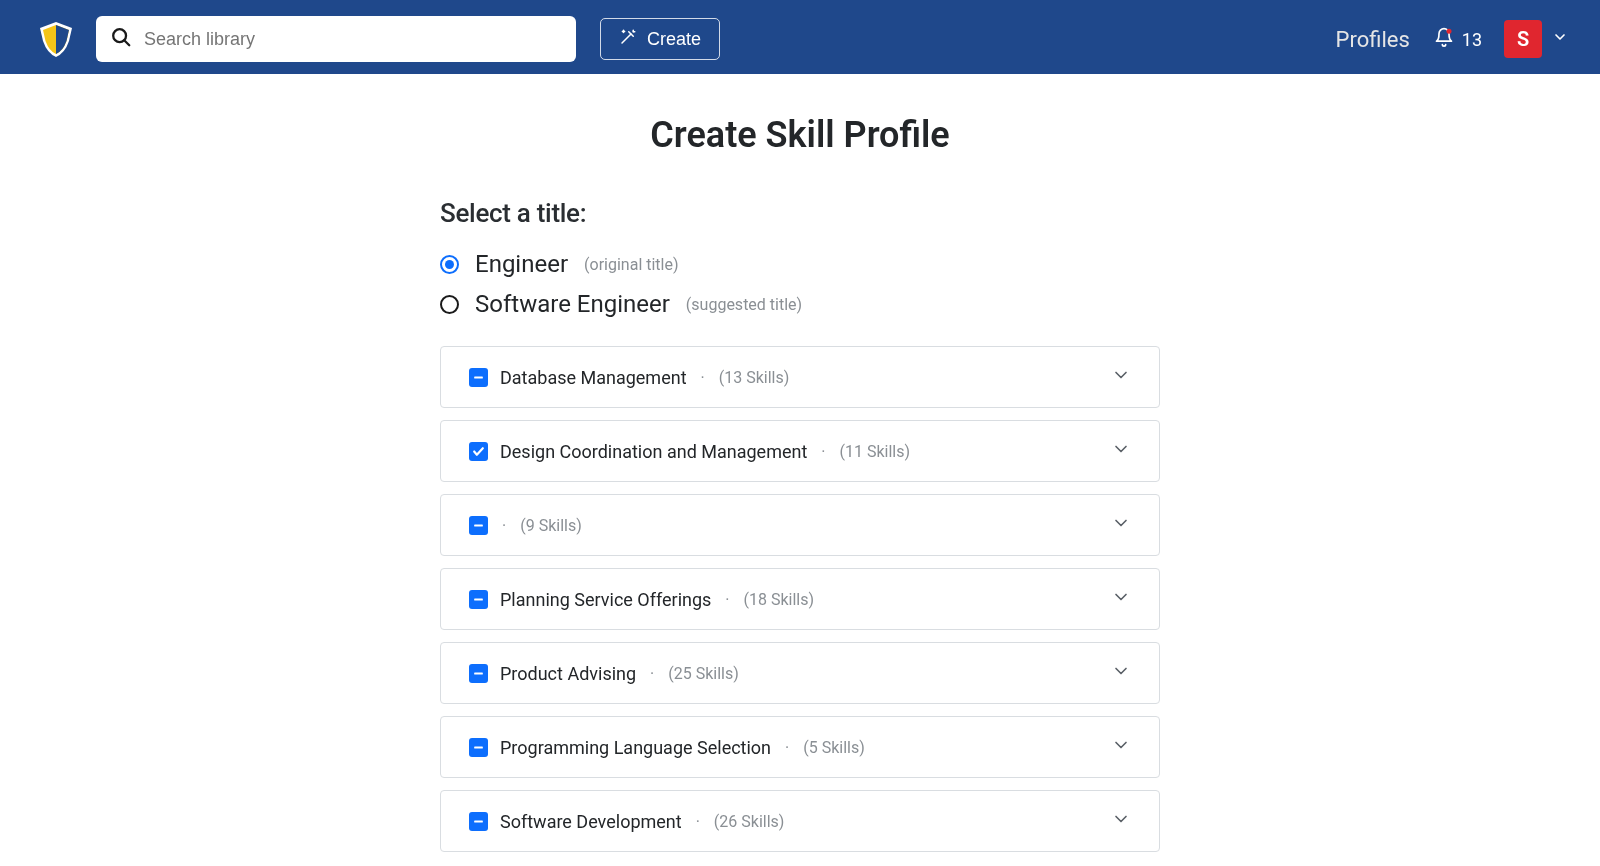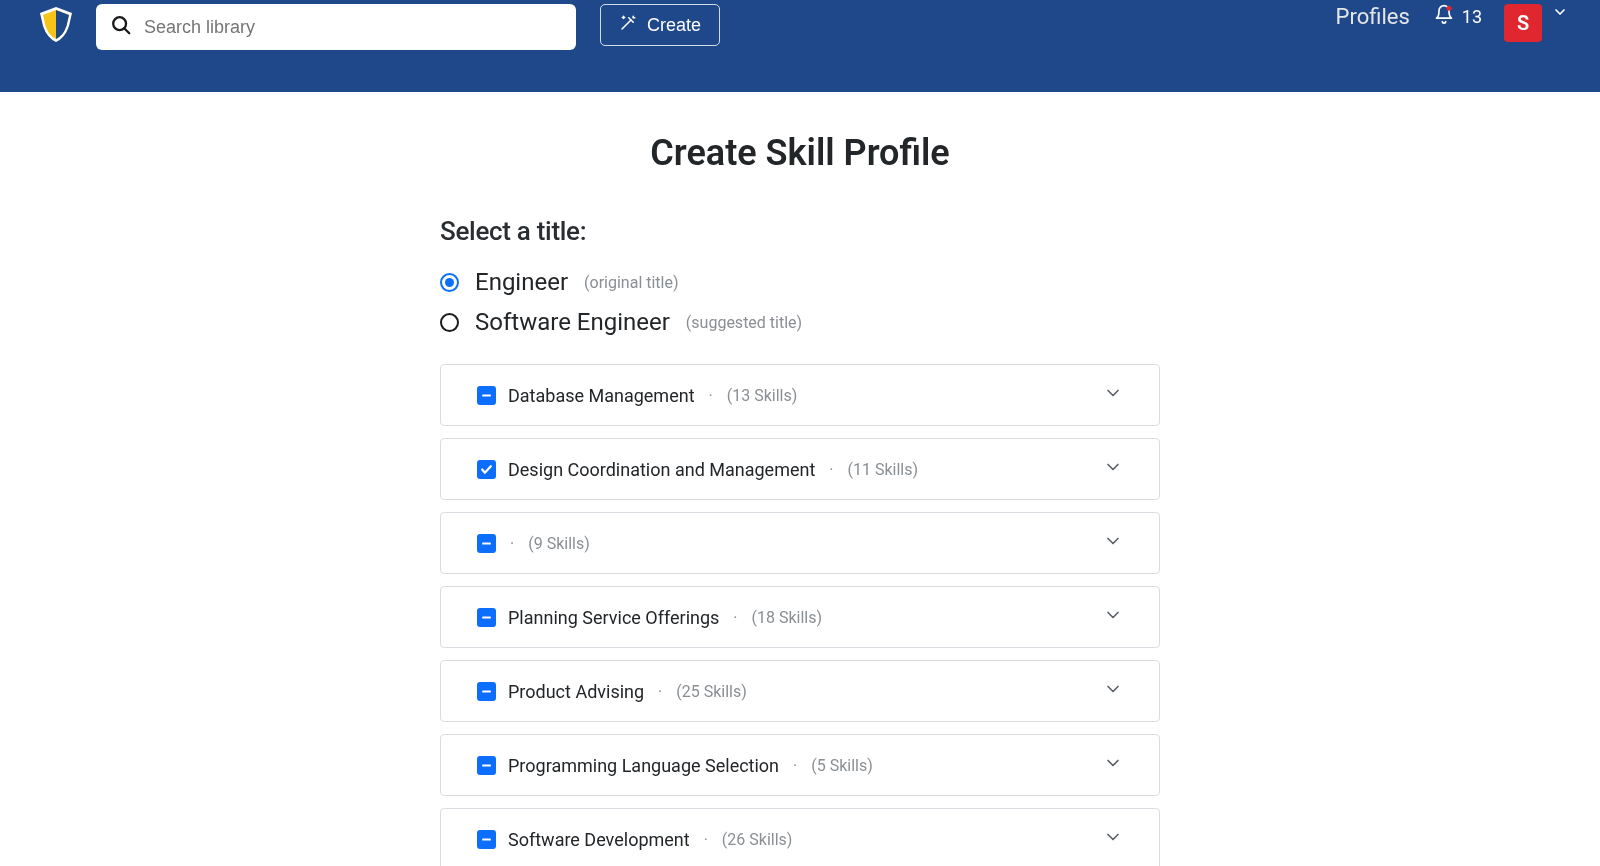--- a/index.html
+++ b/index.html
@@ -3,23 +3,23 @@
   <meta charset="utf-8">
   <style>
     * { box-sizing: border-box; margin: 0; padding: 0; }
     body {
       font-family: -apple-system, BlinkMacSystemFont, "Segoe UI", Roboto, Helvetica, Arial, sans-serif;
       background: #fff;
       color: #2c2f33;
     }
     .topbar {
       background: #1f488b;
-      height: 92px;
-      display: flex;
-      align-items: flex-start;
+      height: 74px;
+      display: flex;
+      align-items: center;
       padding: 4px 32px 0 36px;
     }
     .logo { width: 40px; height: 40px; margin-right: 20px; }
     .search-wrap {
       width: 480px;
       height: 46px;
       background: #fff;
       border-radius: 6px;
       display: flex;
       align-items: center;
@@ -99,21 +99,21 @@
     .radio-outer.selected { border-color: #0d6efd; }
     .radio-inner { width: 9px; height: 9px; background: #0d6efd; border-radius: 50%; }
     .radio-label { font-size: 24px; color: #232629; }
     .radio-note { font-size: 16px; color: #8a8f94; }
     .titles-block { margin-bottom: 28px; }
 
     .skill-list { margin-top: 14px; display: flex; flex-direction: column; gap: 12px; }
     .skill-card {
       border: 1px solid #d9dde1;
       border-radius: 4px;
-      padding: 18px 36px;
+      padding: 18px 28px;
       display: flex;
       align-items: center;
       gap: 12px;
       cursor: pointer;
     }
     .checkbox {
       width: 19px; height: 19px;
       border-radius: 3px;
       background: #0d6efd;
       display: flex; align-items: center; justify-content: center;

